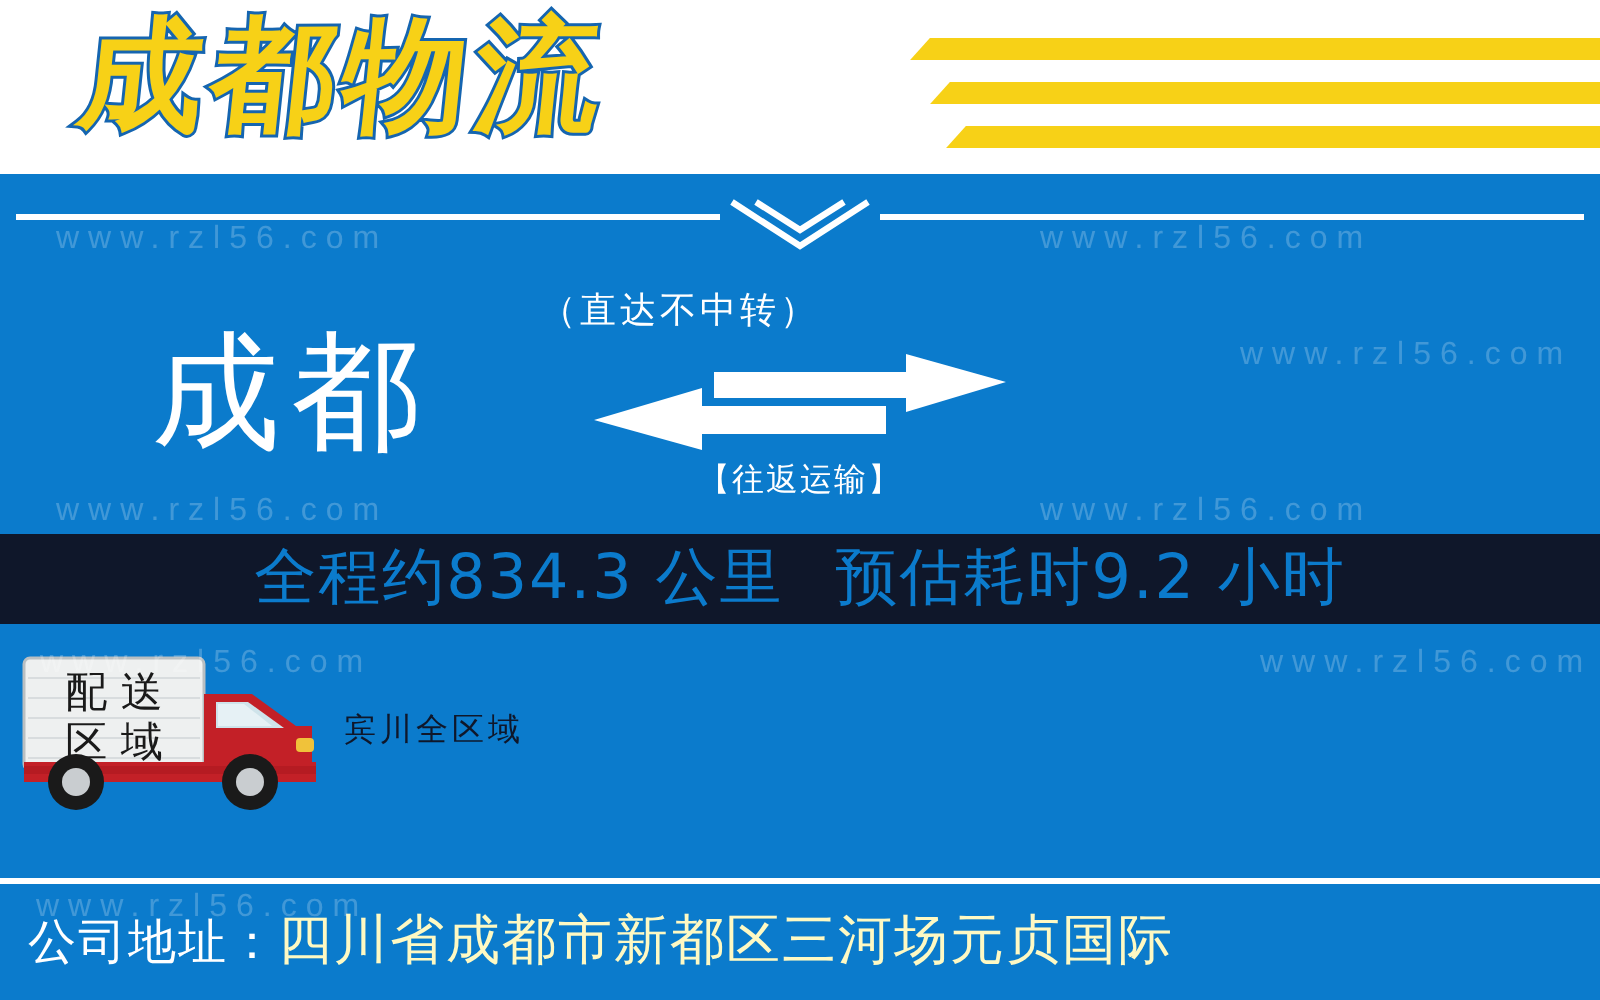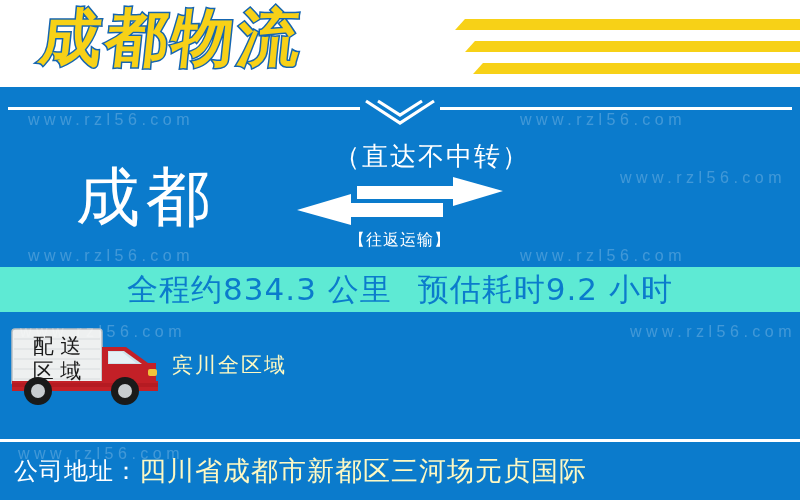--- a/index.html
+++ b/index.html
@@ -64,54 +64,54 @@
     position:absolute;top:8px;
     font-size:64px;line-height:88px;color:#ffffff;font-weight:normal;
     font-family:"DejaVu Sans","Liberation Sans",sans-serif;
     letter-spacing:6px;white-space:nowrap;
   }
   .city.origin{left:76px;}
   .city.dest{left:546px;}
 
   .direct-note{
     position:absolute;left:50%;top:-2px;margin-left:-130px;width:260px;
-    text-align:right;color:#ffffff;font-size:26px;line-height:26px;
+    text-align:left;color:#ffffff;font-size:18px;line-height:26px;
     font-family:"DejaVu Sans","Liberation Sans",sans-serif;
     letter-spacing:2px;white-space:nowrap;
   }
   .arrow-wrap{
     position:absolute;left:50%;top:32px;margin-left:-105px;width:210px;height:48px;
   }
   .roundtrip{
     position:absolute;left:50%;top:82px;margin-left:-130px;width:260px;
     text-align:center;color:#ffffff;font-size:16px;line-height:26px;
     font-family:"DejaVu Sans","Liberation Sans",sans-serif;
     letter-spacing:1px;white-space:nowrap;
   }
 
   
   .metrics{
     position:absolute;left:0;top:180px;width:800px;height:45px;
-    background:#5eead4;display:flex;align-items:center;justify-content:center;
+    background:#0f172a;display:flex;align-items:center;justify-content:center;
   }
   .metrics-inner{
     color:#0b7bcc;font-size:31px;line-height:45px;white-space:nowrap;
     font-family:"DejaVu Sans","Liberation Sans",sans-serif;
     letter-spacing:1px;
   }
   .metrics-inner .gap{display:inline-block;width:26px;}
 
   
   .delivery{
     position:absolute;left:0;top:240px;width:800px;height:80px;padding-left:18px;
   }
   .truck{position:absolute;left:8px;top:-4px;}
   .delivery-label{
     position:absolute;left:172px;top:24px;
-    color:#fef9c3;font-size:21px;line-height:28px;letter-spacing:2px;
+    color:#0f172a;font-size:16px;line-height:28px;letter-spacing:2px;
     font-family:"DejaVu Sans","Liberation Sans",sans-serif;white-space:nowrap;
   }
 
   
   .footer-rule{
     position:absolute;left:0;top:352px;width:800px;height:3px;background:#ffffff;
   }
   .footer{
     position:absolute;left:0;top:355px;width:800px;height:58px;
     display:flex;align-items:center;border-radius:25px;

